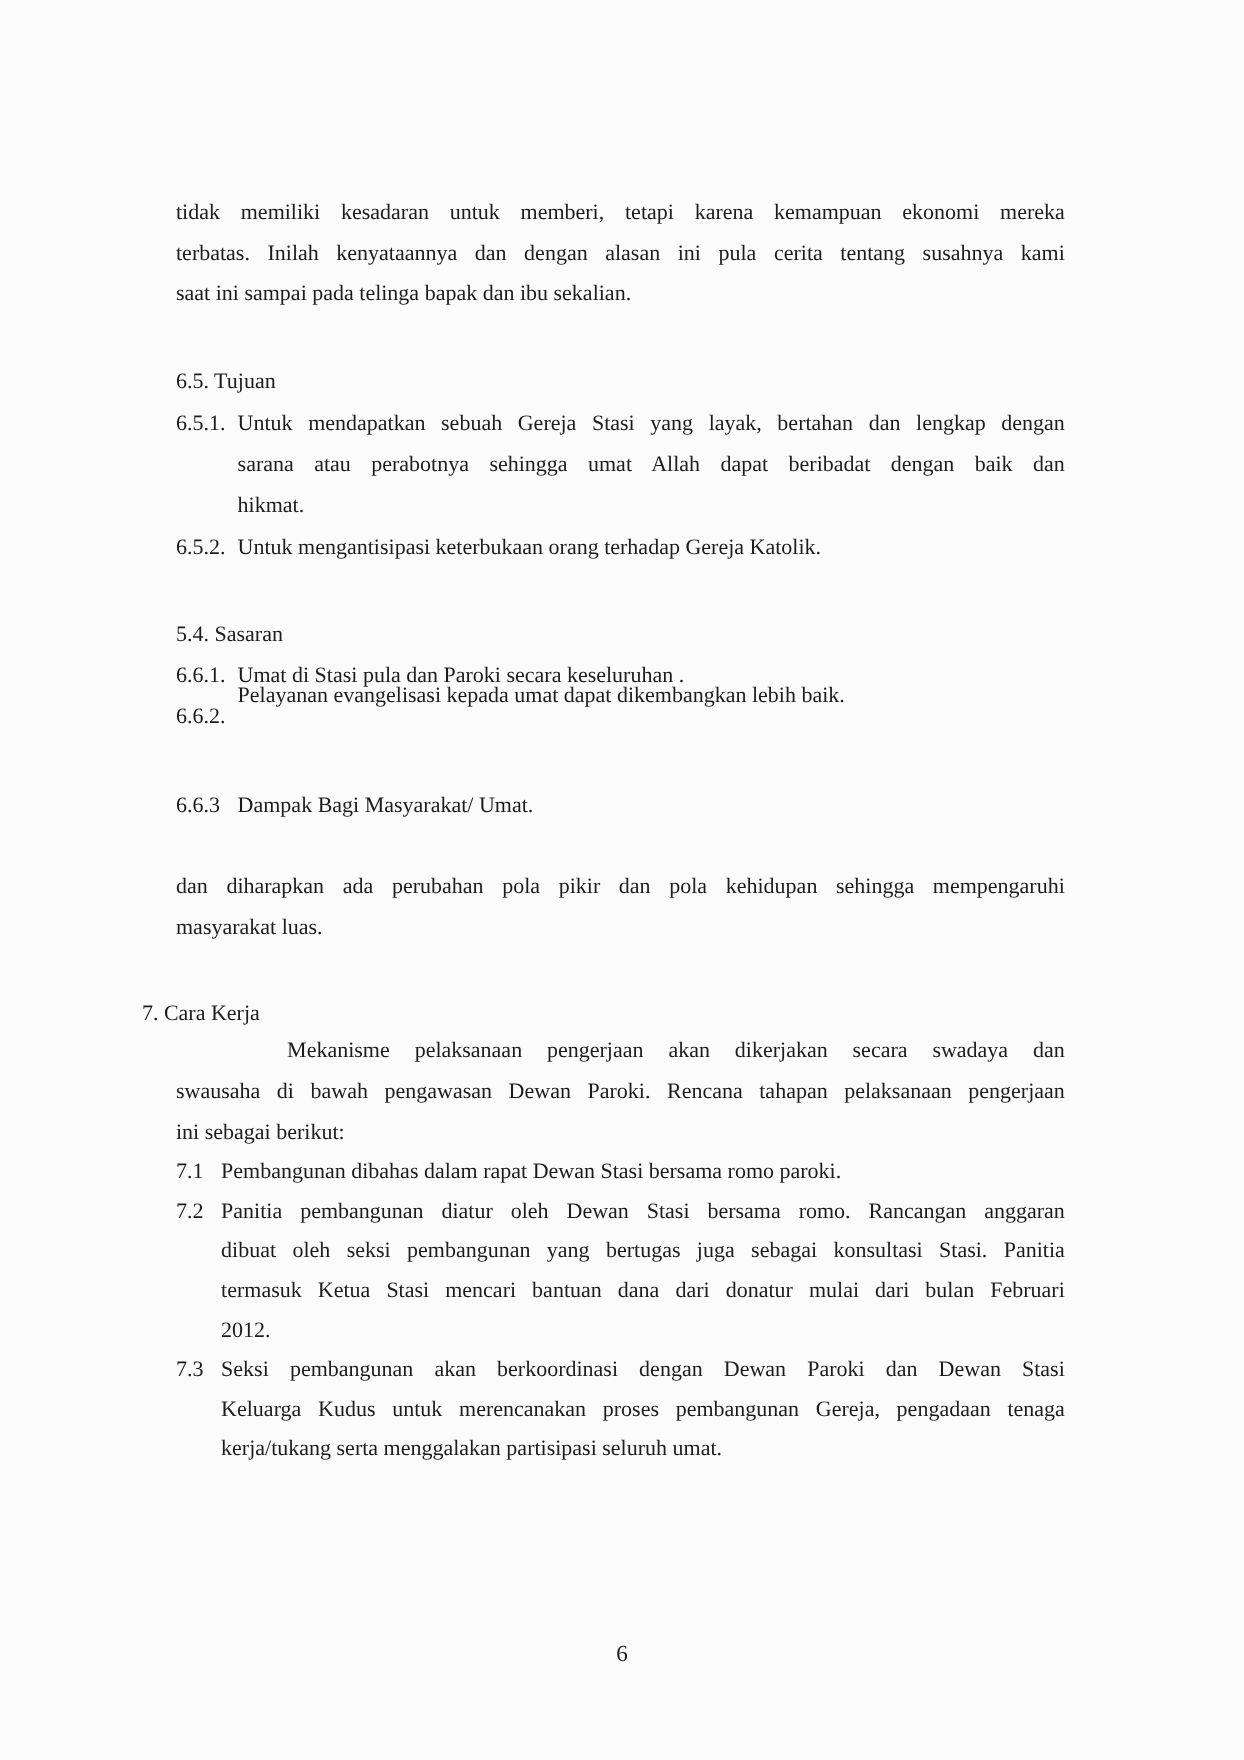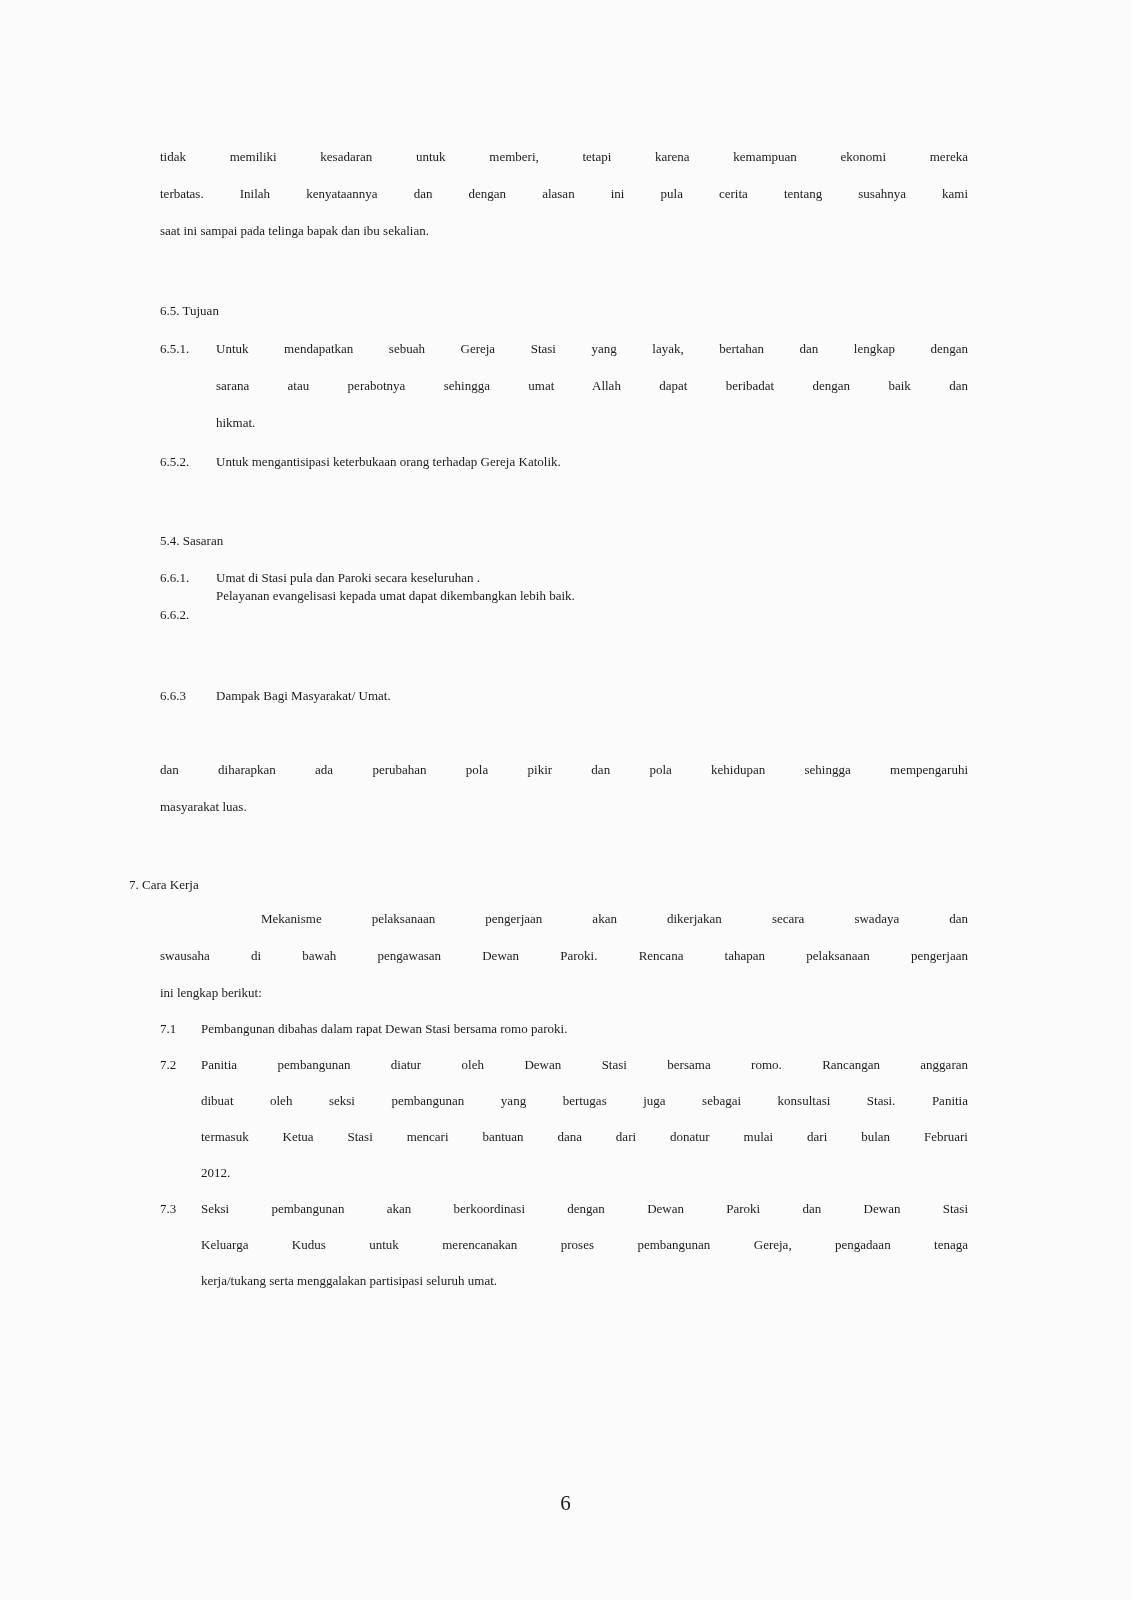--- a/index.html
+++ b/index.html
@@ -7,23 +7,24 @@
     width: 1131px; height: 1600px;
     background: #fbfbfb;
     font-family: "Liberation Serif", "DejaVu Serif", serif;
     color: #1c1c1c;
     position: relative;
     overflow: hidden;
   }
   .page { position: absolute; left: 0; top: 0; width: 1131px; height: 1600px; }
   .line {
     position: absolute;
-    font-size: 13px;
+    font-size: 20px;
     line-height: 26px;
     white-space: nowrap;
+    margin-top: 36px;
   }
   .just { text-align: justify; text-align-last: justify; }
   .bold { font-weight: normal; }
   .pgnum { position: absolute; left: 0; width: 1131px; text-align: center; top: 1491px; font-size: 21px; }
 </style>
 </head>
 <body>
 
 <div class="page">
 
@@ -52,21 +53,21 @@
   <div class="line bold" style="left:160px; top:683px;">6.6.3</div>
   <div class="line bold" style="left:216px; top:683px;">Dampak Bagi Masyarakat/ Umat.</div>
 
   <div class="line just" style="left:160px; width:808px; top:757px;">dan diharapkan ada perubahan pola pikir dan pola kehidupan sehingga mempengaruhi</div>
   <div class="line" style="left:160px; top:794px;">masyarakat luas.</div>
 
   <div class="line bold" style="left:129px; top:872px;">7. Cara Kerja</div>
 
   <div class="line just" style="left:261px; width:707px; top:906px;">Mekanisme pelaksanaan pengerjaan akan dikerjakan secara swadaya dan</div>
   <div class="line just" style="left:160px; width:808px; top:943px;">swausaha di bawah pengawasan Dewan Paroki. Rencana tahapan pelaksanaan pengerjaan</div>
-  <div class="line" style="left:160px; top:980px;">ini lengkap berikut:</div>
+  <div class="line" style="left:160px; top:980px;">ini sebagai berikut:</div>
 
   <div class="line" style="left:160px; top:1016px;">7.1</div>
   <div class="line" style="left:201px; top:1016px;">Pembangunan dibahas dalam rapat Dewan Stasi bersama romo paroki.</div>
 
   <div class="line" style="left:160px; top:1052px;">7.2</div>
   <div class="line just" style="left:201px; width:767px; top:1052px;">Panitia pembangunan diatur oleh Dewan Stasi bersama romo. Rancangan anggaran</div>
   <div class="line just" style="left:201px; width:767px; top:1088px;">dibuat oleh seksi pembangunan yang bertugas juga sebagai konsultasi Stasi. Panitia</div>
   <div class="line just" style="left:201px; width:767px; top:1124px;">termasuk Ketua Stasi mencari bantuan dana dari donatur mulai dari bulan Februari</div>
   <div class="line" style="left:201px; top:1160px;">2012.</div>
 

